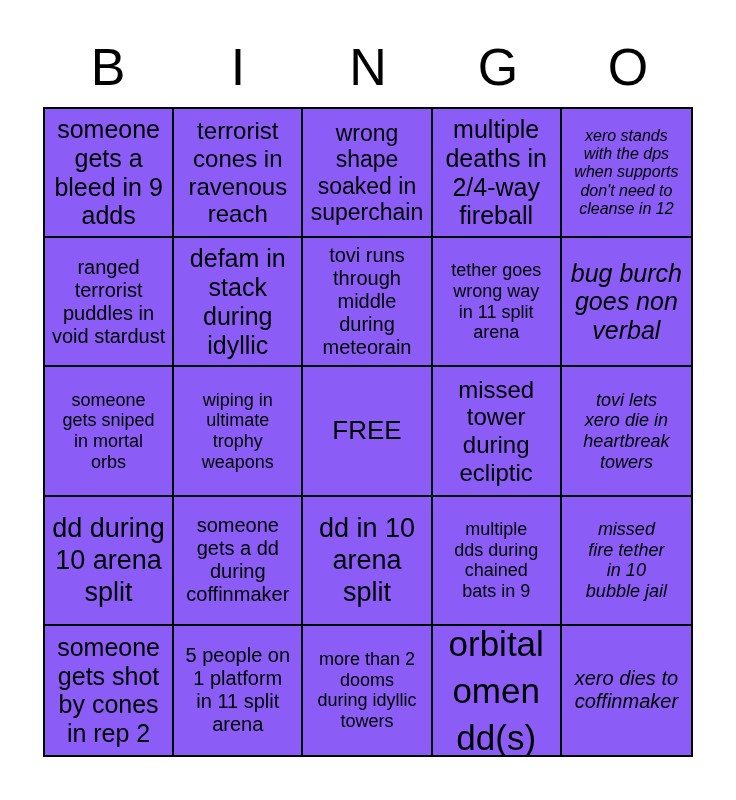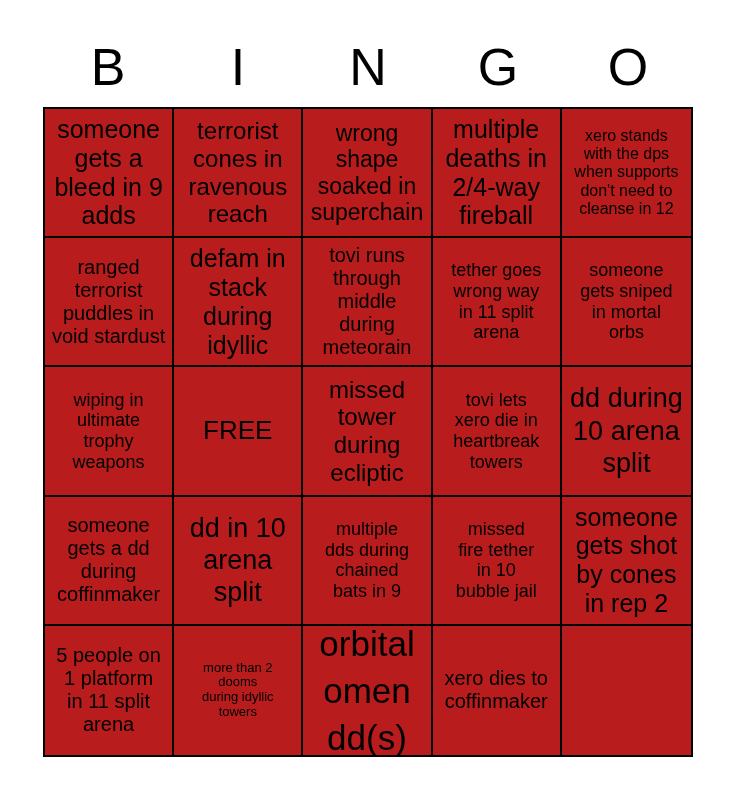--- a/index.html
+++ b/index.html
@@ -36,42 +36,42 @@
     position: absolute;
     left: 43px;
     top: 107px;
     width: 650px;
     height: 650px;
     box-sizing: border-box;
     border: 2px solid #000000;
     display: grid;
     grid-template-columns: repeat(5, 1fr);
     grid-template-rows: repeat(5, 1fr);
-    background: #b91c1c;
+    background: #8b5cf6;
   }
   .cell {
     box-sizing: border-box;
     border-right: 2px solid #000000;
     border-bottom: 2px solid #000000;
     display: flex;
     align-items: center;
     justify-content: center;
     padding: 3px;
     overflow: hidden;
   }
-  .cell:nth-child(5n) { border-right: none; }
+  .cell:nth-child(5n) { border-right: none; font-style: italic; }
   .cell:nth-child(n+21) { border-bottom: none; }
   .cell-text {
     white-space: pre-line;
     text-align: center;
     color: #000000;
     line-height: 1.15;
   }
   .fs16 { font-size: 16px; }
-  .fs18 { font-size: 13px; }
+  .fs18 { font-size: 18px; }
   .fs20 { font-size: 20px; }
   .fs22 { font-size: 18px; }
   .fs23 { font-size: 23px; }
   .fs24 { font-size: 24px; }
   .fs25 { font-size: 25px; }
   .fs27 { font-size: 27px; line-height: 1.2; text-align: center; }
   .fs28 { font-size: 35px; line-height: 1.35; }
   .fs38 { font-size: 26px; }
 </style>
 </head>
@@ -139,20 +139,25 @@
 middle
 during
 meteorain</span>
       </div>
     <div class="cell">
         <span class="cell-text fs22">tether goes
 wrong way
 in 11 split
 arena</span>
       </div>
+    <div class="cell">
+        <span class="cell-text fs25">bug burch
+goes non
+verbal</span>
+      </div>
 
     <div class="cell">
         <span class="cell-text fs22">someone
 gets sniped
 in mortal
 orbs</span>
       </div>
     <div class="cell">
         <span class="cell-text fs22">wiping in
 ultimate

